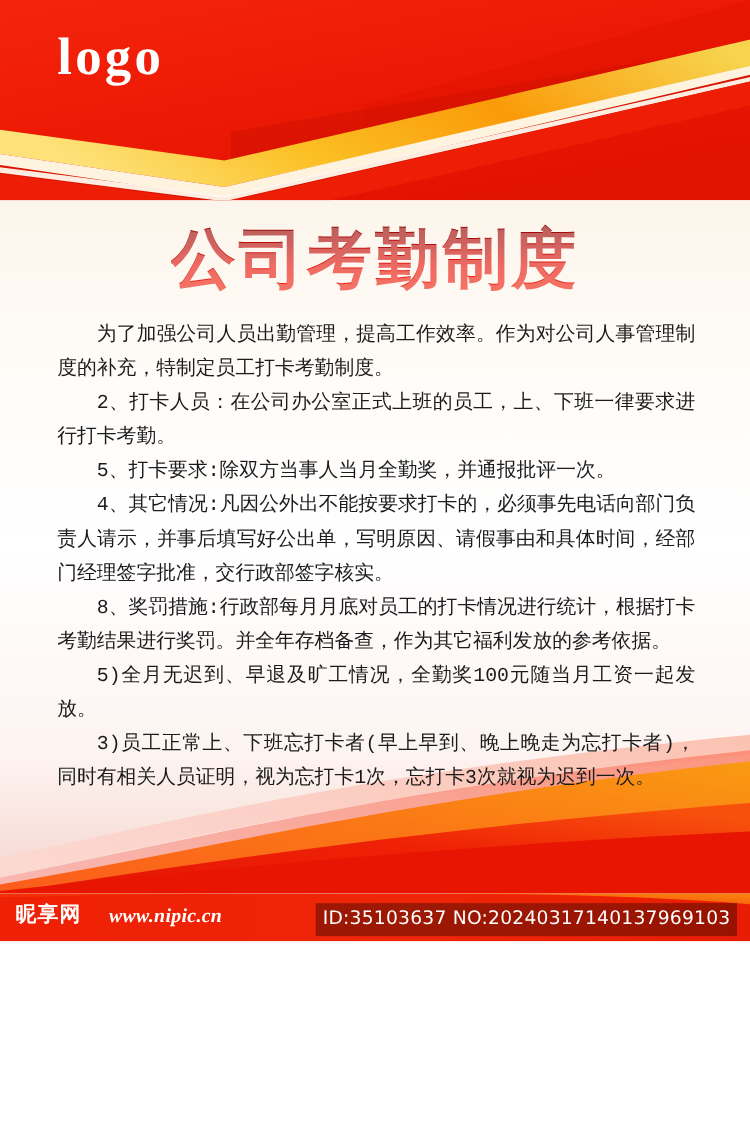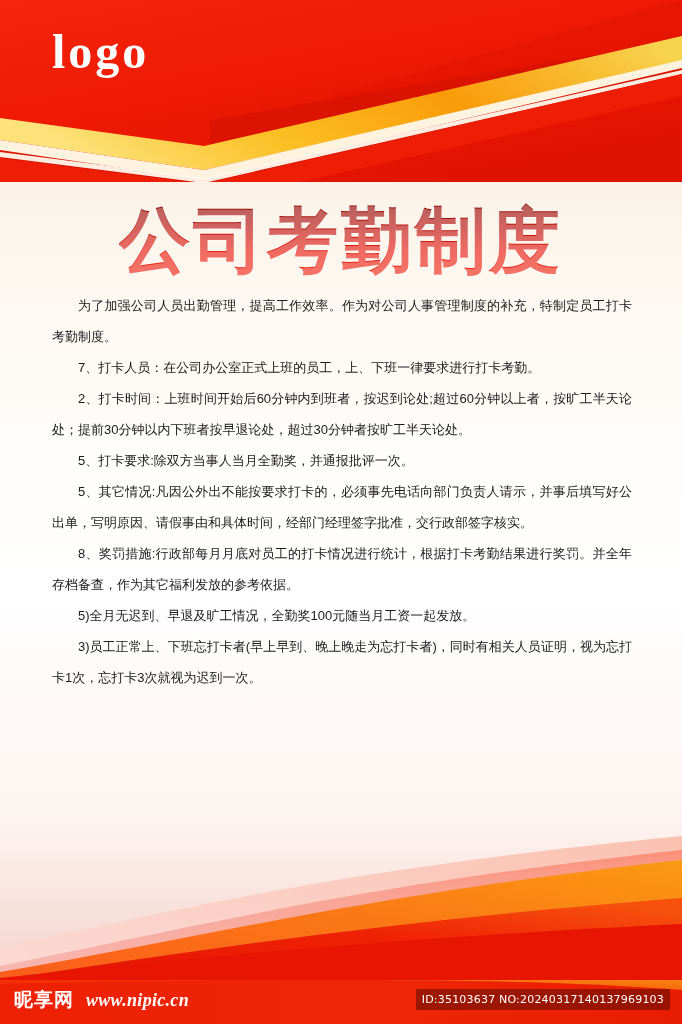--- a/index.html
+++ b/index.html
@@ -7,21 +7,21 @@
     margin: 0;
     padding: 0;
     background: #ffffff;
   }
   body {
     font-family: "Liberation Sans", "DejaVu Sans", sans-serif;
   }
   .poster {
     position: relative;
     width: 682px;
-    height: 1024px;
+    height: 856px;
     overflow: hidden;
     background: linear-gradient(180deg,
         #f6e6cf 0%,
         #faf0e2 12%,
         #fdf7ef 26%,
         #fffdfb 44%,
         #ffffff 58%,
         #fdf4f1 80%,
         #f7dad4 92%,
         #f2c9c3 100%);
@@ -61,21 +61,21 @@
     position: absolute;
     top: 203px;
     left: 0;
     width: 682px;
     text-align: center;
     z-index: 4;
   }
   .poster-title {
     display: inline-block;
     font-family: "DejaVu Sans", "Liberation Sans", sans-serif;
-    font-size: 71px;
+    font-size: 59px;
     font-weight: 700;
     letter-spacing: 3px;
     line-height: 1.08;
     background: linear-gradient(180deg, #8e0b08 0%, #b80f0a 30%, #e61c10 62%, #f22a14 100%);
     -webkit-background-clip: text;
     background-clip: text;
     color: transparent;
     -webkit-text-fill-color: transparent;
     text-shadow: 0 1px 0 rgba(255,255,255,0.35);
   }
@@ -83,22 +83,22 @@
   
   .content {
     position: absolute;
     top: 290px;
     left: 52px;
     width: 580px;
     z-index: 3;
   }
   .para {
     margin: 0 0 0 0;
-    font-family: Liberation Sans, sans-serif;
-    font-size: 13px;
+    font-family: Liberation Mono, monospace;
+    font-size: 18px;
     line-height: 31px;
     color: #1b1b1b;
     text-align: justify;
     text-justify: inter-ideograph;
     letter-spacing: 0px;
   }
   .para.indent {
     text-indent: 2em;
   }
 
@@ -123,21 +123,21 @@
     overflow: hidden;
     z-index: 6;
   }
   .footer-bg { position: absolute; inset: 0; width: 682px; height: 44px; display: block; }
   .footer-brand {
     position: absolute;
     left: 14px;
     top: 10px;
     display: flex;
     align-items: center;
-    gap: 12px;
+    gap: 25px;
     z-index: 2;
   }
   .brand-cn {
     font-family: "DejaVu Sans", "Liberation Sans", sans-serif;
     font-size: 19px;
     font-weight: 700;
     color: #ffffff;
     letter-spacing: 1px;
     line-height: 1;
   }
@@ -151,21 +151,21 @@
     line-height: 1;
   }
   .footer-id {
     position: absolute;
     right: 12px;
     top: 9px;
     padding: 3px 6px;
     background: rgba(0,0,0,0.34);
     color: #ffffff;
     font-family: "DejaVu Sans", "Liberation Sans", sans-serif;
-    font-size: 11px;
+    font-size: 17px;
     letter-spacing: 0.2px;
     line-height: 1.4;
     white-space: nowrap;
     z-index: 2;
   }
 </style>
 </head>
 <body>
 
 <div class="poster">
@@ -207,24 +207,23 @@
     </svg>
     <div class="logo-text">logo</div>
   </div>
 
   <div class="title-wrap">
     <div class="poster-title">公司考勤制度</div>
   </div>
 
   <div class="content">
     <p class="para indent">为了加强公司人员出勤管理，提高工作效率。作为对公司人事管理制度的补充，特制定员工打卡考勤制度。</p>
-    <p class="para indent">7、打卡人员：在公司办公室正式上班的员工，上、下班一律要求进行打卡考勤。</p>
-    <p class="para indent">2、打卡时间：上班时间开始后60分钟内到班者，按迟到论处;超过60分钟以上者，按旷工半天论处；提前30分钟以内下班者按早退论处，超过30分钟者按旷工半天论处。</p>
+    <p class="para indent">2、打卡人员：在公司办公室正式上班的员工，上、下班一律要求进行打卡考勤。</p>
     <p class="para indent">5、打卡要求:除双方当事人当月全勤奖，并通报批评一次。</p>
-    <p class="para indent">5、其它情况:凡因公外出不能按要求打卡的，必须事先电话向部门负责人请示，并事后填写好公出单，写明原因、请假事由和具体时间，经部门经理签字批准，交行政部签字核实。</p>
+    <p class="para indent">4、其它情况:凡因公外出不能按要求打卡的，必须事先电话向部门负责人请示，并事后填写好公出单，写明原因、请假事由和具体时间，经部门经理签字批准，交行政部签字核实。</p>
     <p class="para indent">8、奖罚措施:行政部每月月底对员工的打卡情况进行统计，根据打卡考勤结果进行奖罚。并全年存档备查，作为其它福利发放的参考依据。</p>
     <p class="para indent">5)全月无迟到、早退及旷工情况，全勤奖100元随当月工资一起发放。</p>
     <p class="para indent">3)员工正常上、下班忘打卡者(早上早到、晚上晚走为忘打卡者)，同时有相关人员证明，视为忘打卡1次，忘打卡3次就视为迟到一次。</p>
   </div>
 
   <div class="waves">
     <svg viewBox="0 0 682 160" preserveAspectRatio="none">
       <defs>
         <linearGradient id="wOrange" x1="0" y1="1" x2="1" y2="0">
           <stop offset="0%" stop-color="#fb5c1c"></stop>

